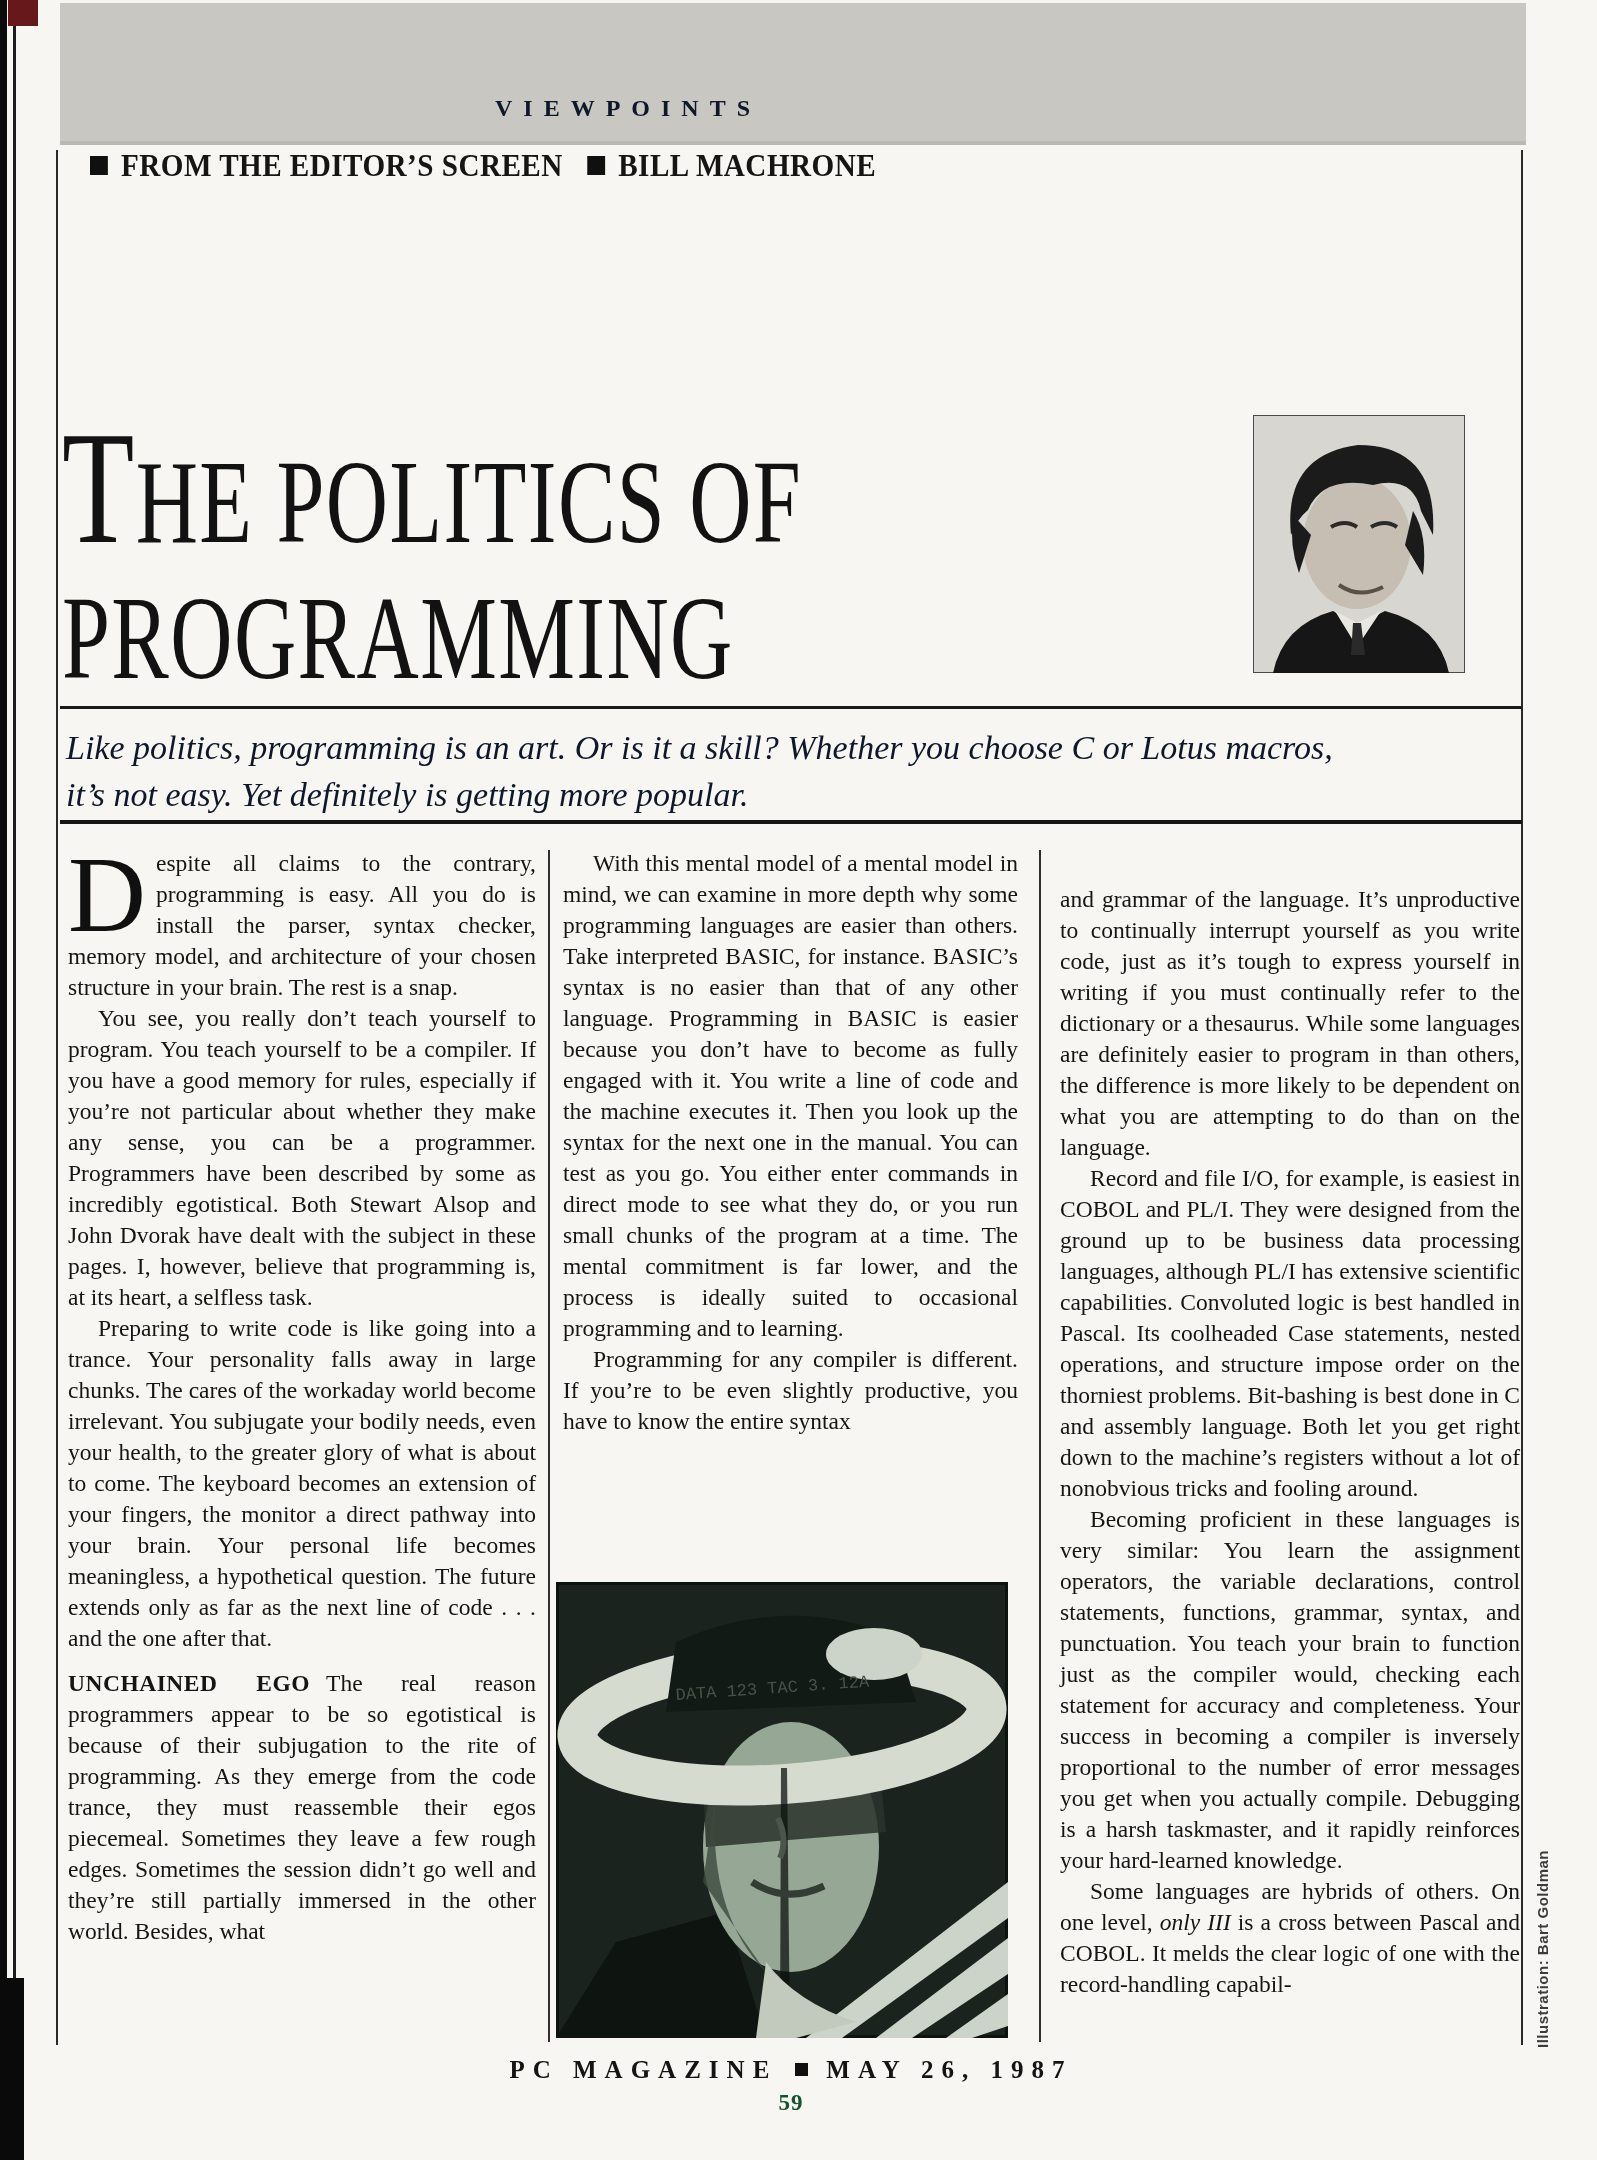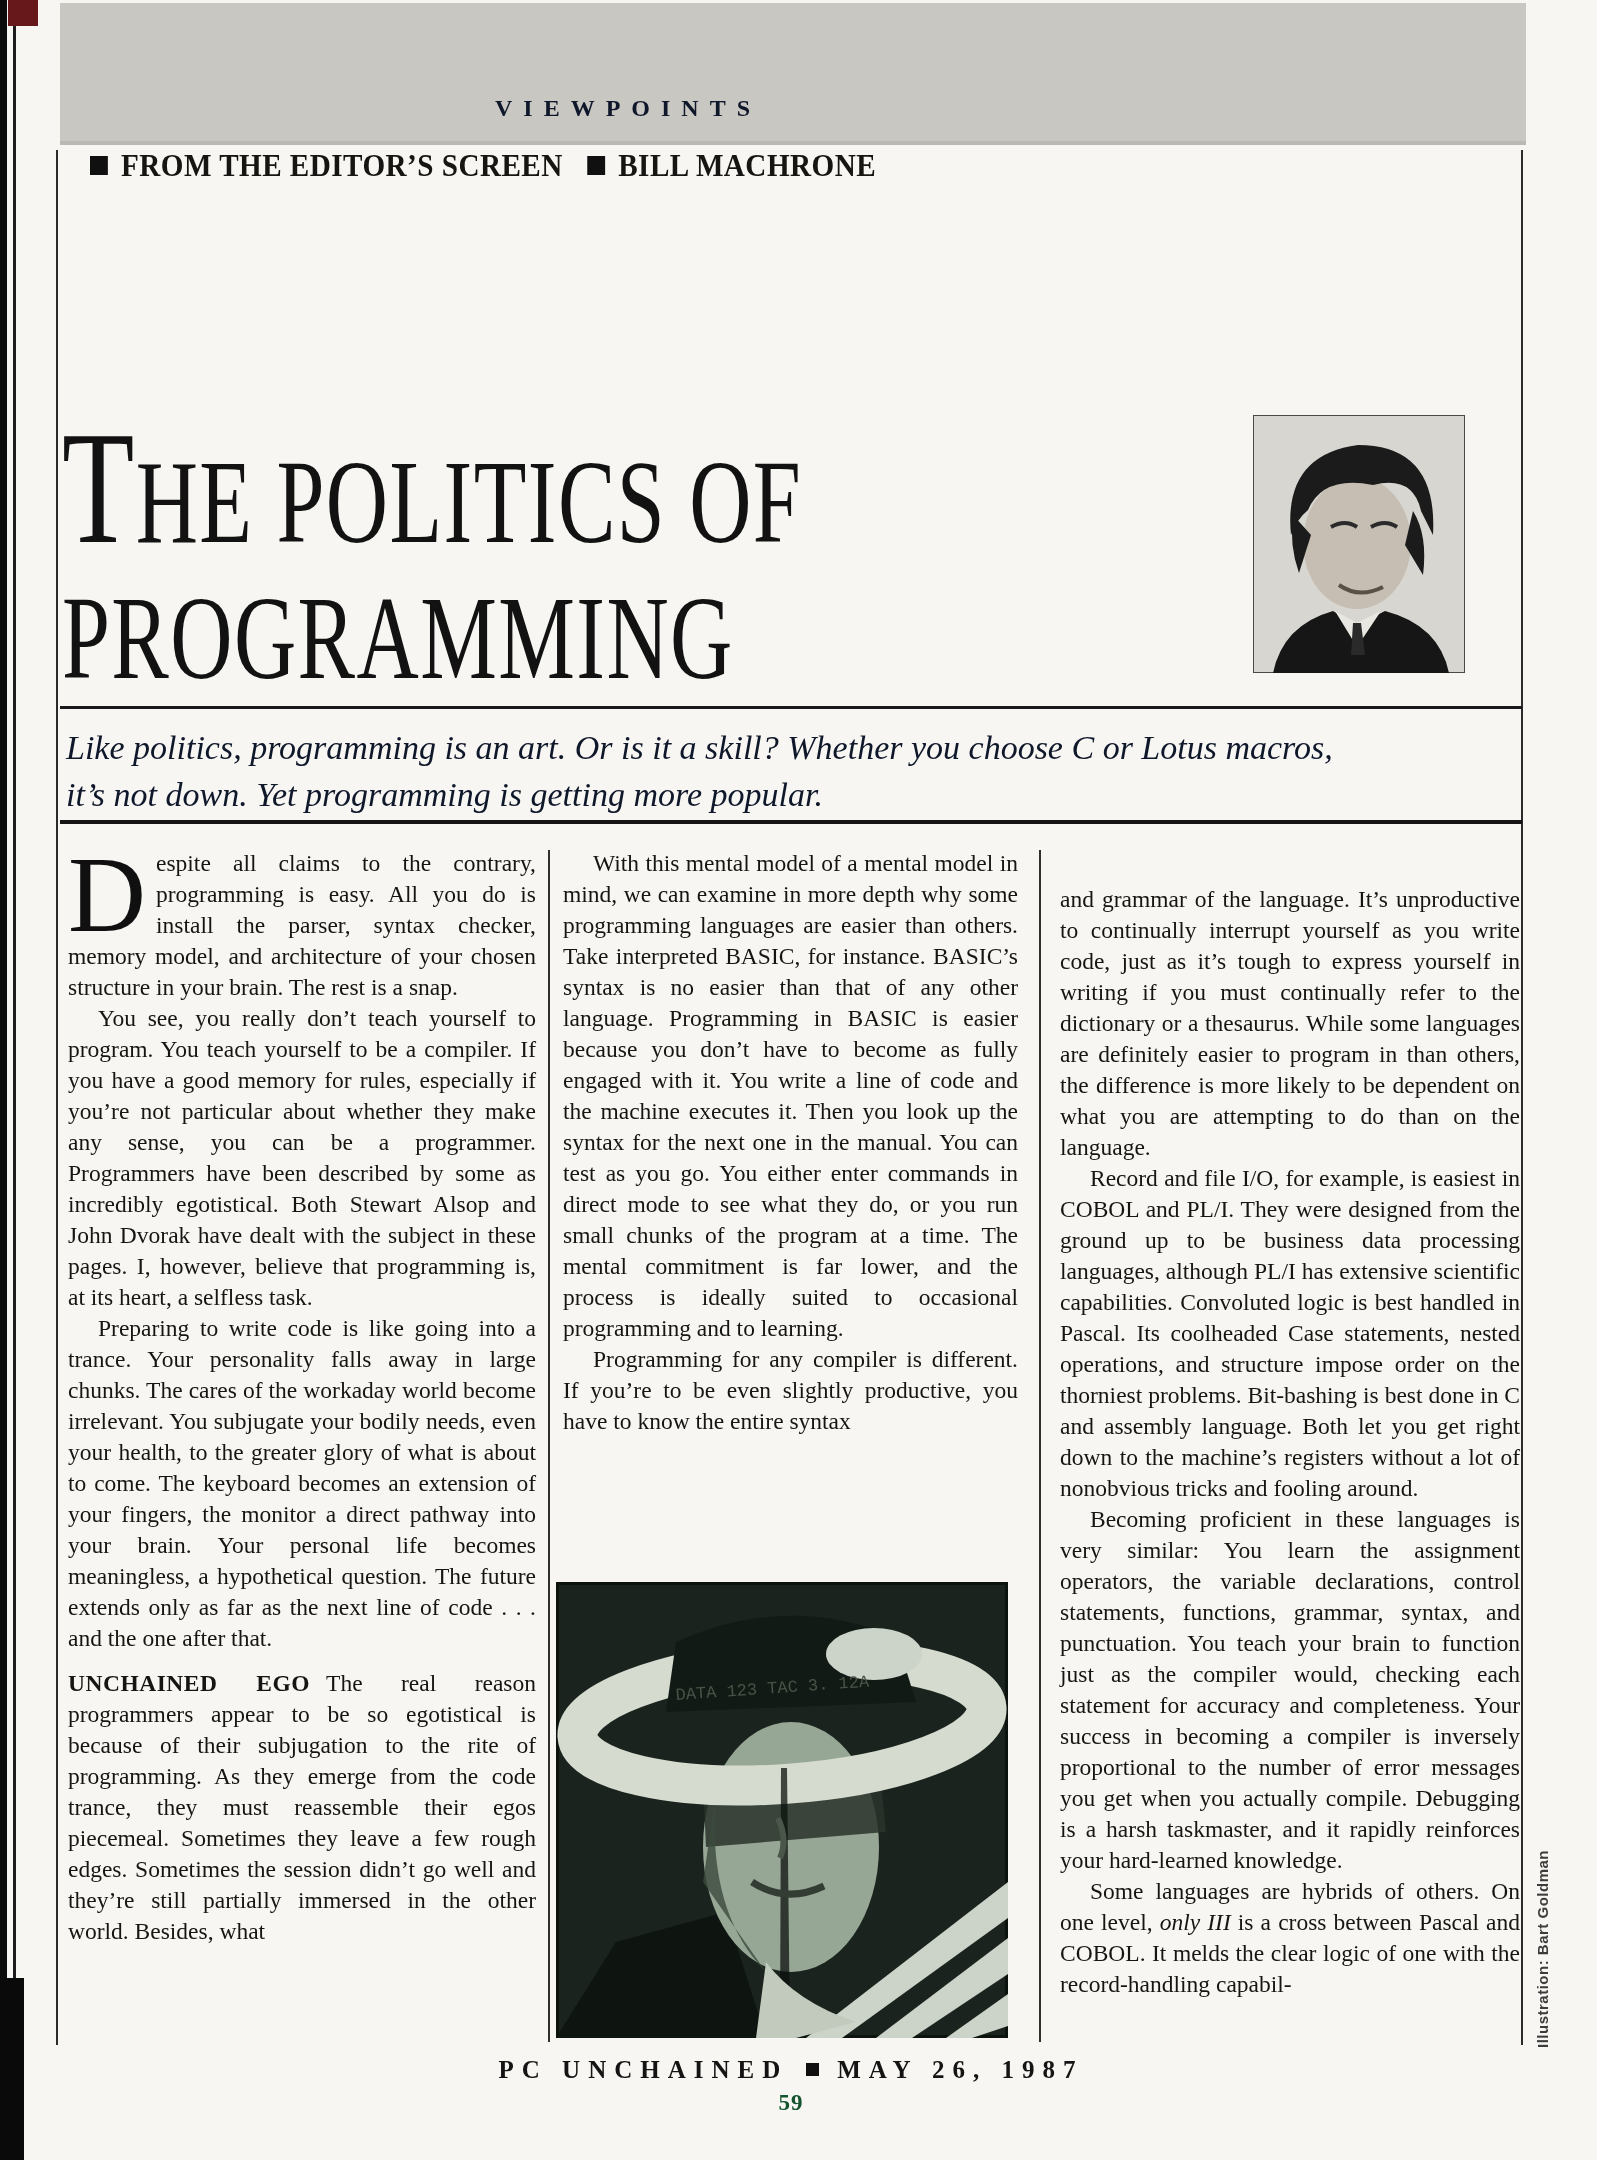--- a/index.html
+++ b/index.html
@@ -102,21 +102,21 @@
     <path d="M86 170 q20 14 44 2" stroke="#5a5048" stroke-width="4" fill="none"></path>
     <path d="M104 130 q6 16 0 26" stroke="#8d postupně" stroke-width="0" fill="none"></path>
     <path d="M20 258 Q30 210 80 196 L104 210 L132 196 Q186 210 196 258 Z" fill="#161616"></path>
     <path d="M82 196 L104 232 L128 196 L104 208 Z" fill="#e9e7e1"></path>
     <path d="M100 208 L108 208 L112 240 L98 240 Z" fill="#2a2a2a"></path>
   </svg>
 
   <div class="rule-deck-top"></div>
   <div class="deck">
     <div>Like politics, programming is an art. Or is it a skill? Whether you choose C or Lotus macros,</div>
-    <div>it’s not down. Yet programming is getting more popular.</div>
+    <div>it’s not easy. Yet definitely is getting more popular.</div>
   </div>
   <div class="rule-deck-bot"></div>
 
   <div class="col col1">
     <p><span class="dropcap">D</span><span>espite all claims to the contrary, programming is easy. All you do is install the parser, syntax checker, memory model, and architecture of your chosen structure in your brain. The rest is a snap.</span></p>
     <p class="ind">You see, you really don’t teach yourself to program. You teach yourself to be a compiler. If you have a good memory for rules, especially if you’re not particular about whether they make any sense, you can be a programmer. Programmers have been described by some as incredibly egotistical. Both Stewart Alsop and John Dvorak have dealt with the subject in these pages. I, however, believe that programming is, at its heart, a selfless task.</p>
     <p class="ind">Preparing to write code is like going into a trance. Your personality falls away in large chunks. The cares of the workaday world become irrelevant. You subjugate your bodily needs, even your health, to the greater glory of what is about to come. The keyboard becomes an extension of your fingers, the monitor a direct pathway into your brain. Your personal life becomes meaningless, a hypothetical question. The future extends only as far as the next line of code . . .  and the one after that.</p>
     <p class="p-ego"><span class="subhead">UNCHAINED EGO</span><span>The real reason programmers appear to be so egotistical is because of their subjugation to the rite of programming. As they emerge from the code trance, they must reassemble their egos piecemeal. Sometimes they leave a few rough edges. Sometimes the session didn’t go well and they’re still partially immersed in the other world. Besides, what</span></p>
   </div>
 
@@ -150,19 +150,19 @@
   <div class="divider div2"></div>
 
   <div class="col col3">
     <p>and grammar of the language. It’s unproductive to continually interrupt yourself as you write code, just as it’s tough to express yourself in writing if you must continually refer to the dictionary or a thesaurus. While some languages are definitely easier to program in than others, the difference is more likely to be dependent on what you are attempting to do than on the language.</p>
     <p class="ind">Record and file I/O, for example, is easiest in COBOL and PL/I. They were designed from the ground up to be business data processing languages, although PL/I has extensive scientific capabilities. Convoluted logic is best handled in Pascal. Its coolheaded Case statements, nested operations, and structure impose order on the thorniest problems. Bit-bashing is best done in C and assembly language. Both let you get right down to the machine’s registers without a lot of nonobvious tricks and fooling around.</p>
     <p class="ind">Becoming proficient in these languages is very similar: You learn the assignment operators, the variable declarations, control statements, functions, grammar, syntax, and punctuation. You teach your brain to function just as the compiler would, checking each statement for accuracy and completeness. Your success in becoming a compiler is inversely proportional to the number of error messages you get when you actually compile. Debugging is a harsh taskmaster, and it rapidly reinforces your hard-learned knowledge.</p>
     <p class="ind"><span>Some languages are hybrids of others. On one level, </span><span class="ital">only III</span><span> is a cross between Pascal and COBOL. It melds the clear logic of one with the record-handling capabil-</span></p>
   </div>
 
   <div class="footer">
-    <span>PC UNCHAINED</span><span class="fsq"></span><span>MAY 26, 1987</span>
+    <span>PC MAGAZINE</span><span class="fsq"></span><span>MAY 26, 1987</span>
   </div>
   <div class="folio">59</div>
 
   <div class="credit">Illustration: Bart Goldman</div>
 
 </div>
 
 </body></html>

